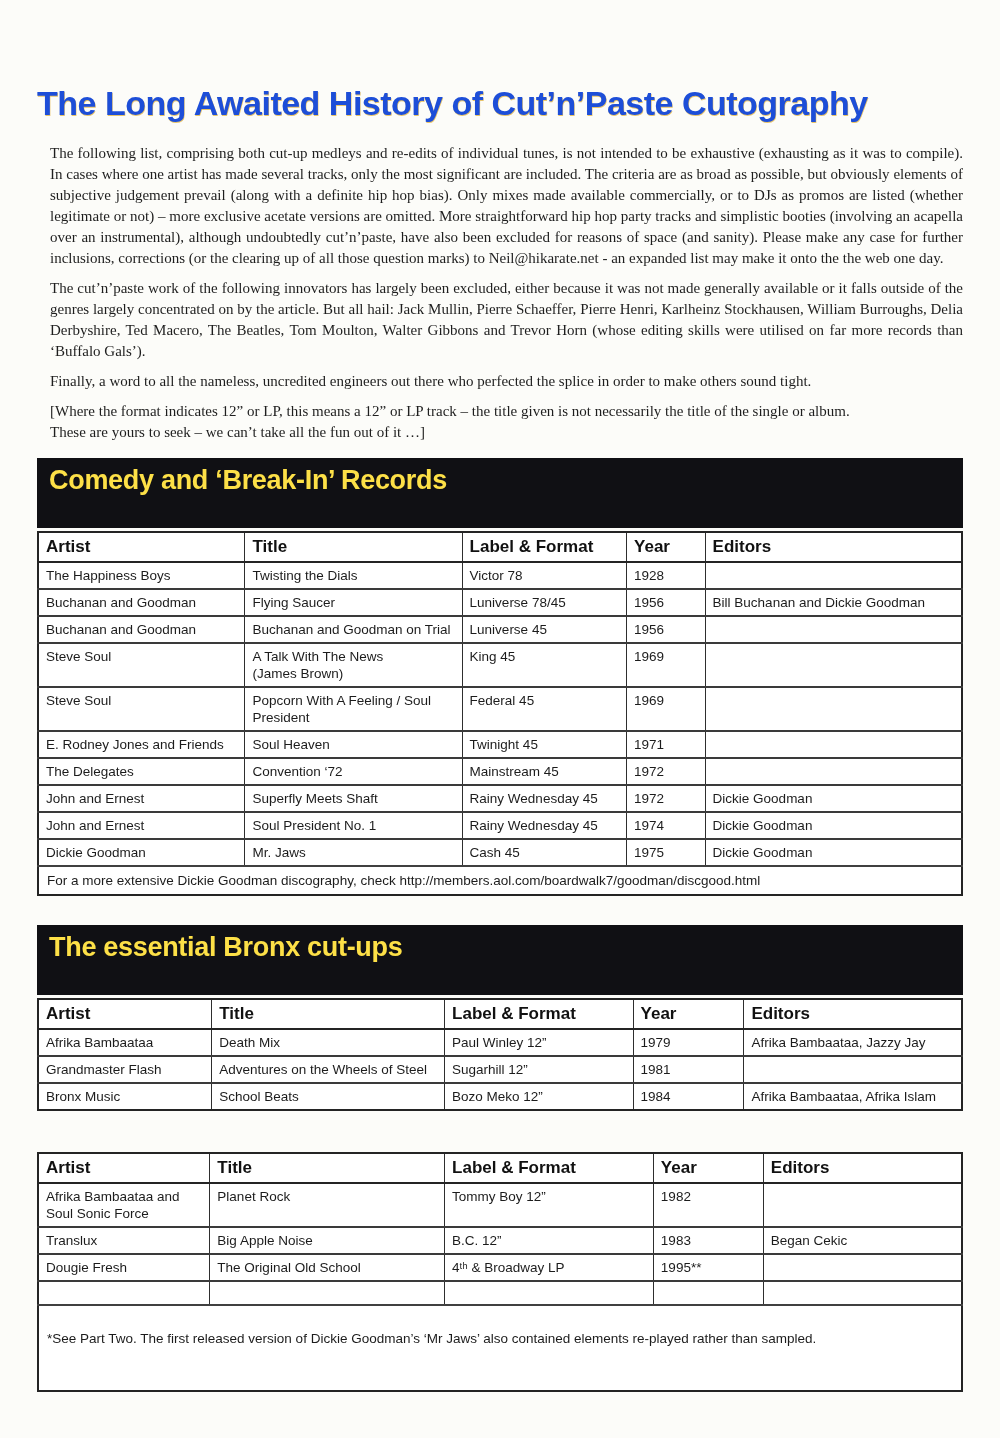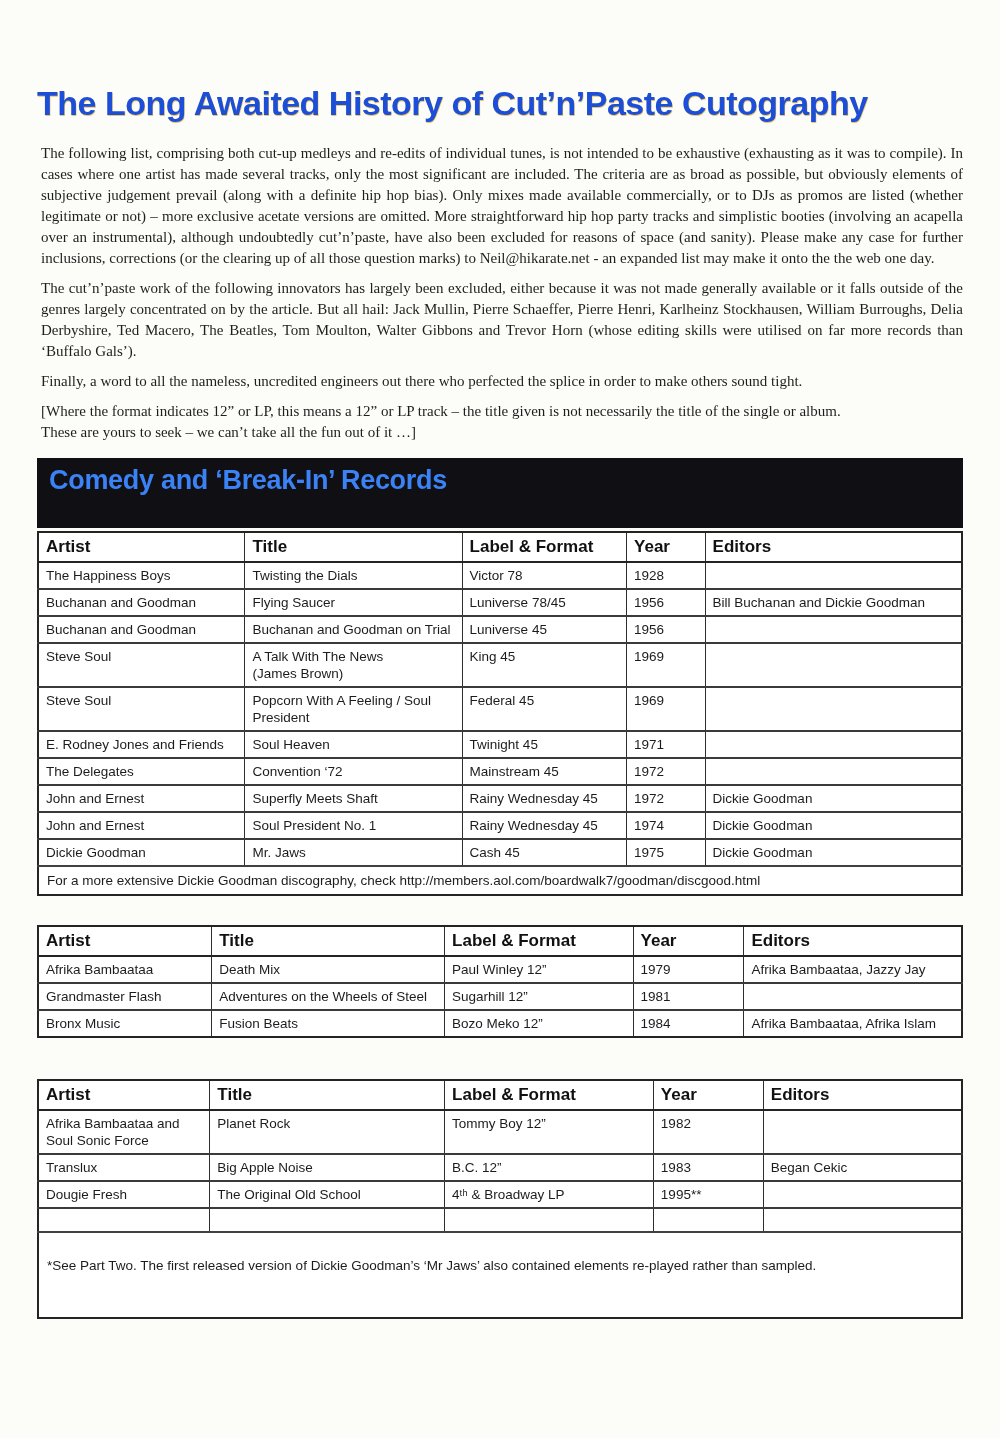--- a/index.html
+++ b/index.html
@@ -21,21 +21,21 @@
     color:#1d4ed8;
     margin:0;
     padding-top:84px;
     margin-bottom:20px;
     text-shadow:0.5px 0.5px 0 #e8c46a;
   }
 
   .intro p{
     font-size:15px;
     line-height:21px;
-    margin:0 0 9px 4px;
+    margin:0 0 9px 13px;
     text-align:justify;
     white-space:pre-line;
     color:#1e1e1e;
   }
 
   .record-section{margin:0;}
   .s0{margin-top:15px;}
   .s1{margin-top:29px;}
   .s2{margin-top:41px;}
 
@@ -44,21 +44,21 @@
     height:70px;
     box-sizing:border-box;
     padding:7px 12px 0 12px;
     margin-bottom:3px;
   }
   .banner h2{
     margin:0;
     font-family:"Liberation Sans", sans-serif;
     font-weight:bold;
     font-size:27px;
-    color:#3b82f6;
+    color:#fde047;
     letter-spacing:-0.3px;
   }
 
   table.records{
     width:100%;
     table-layout:fixed;
     border-collapse:collapse;
     background:#14b8a6;
     font-family:"Liberation Sans", sans-serif;
     border:2px solid #242424;
@@ -224,20 +224,23 @@
         </tbody>
       <tfoot>
         <tr class="footnote-row">
           <td colspan="5">For a more extensive Dickie Goodman discography, check http://members.aol.com/boardwalk7/goodman/discgood.html</td>
         </tr>
       </tfoot>
     </table>
   </div>
 
   <div class="record-section s1">
+    <div class="banner">
+      <h2>The essential Bronx cut-ups</h2>
+    </div>
     <table class="records t1">
       <colgroup>
           <col>
           <col>
           <col>
           <col>
           <col>
         </colgroup>
       <thead>
         <tr>
@@ -258,21 +261,21 @@
           </tr>
           <tr>
             <td>Grandmaster Flash</td>
             <td>Adventures on the Wheels of Steel</td>
             <td>Sugarhill 12”</td>
             <td>1981</td>
             <td></td>
           </tr>
           <tr>
             <td>Bronx Music</td>
-            <td>Fusion Beats</td>
+            <td>School Beats</td>
             <td>Bozo Meko 12”</td>
             <td>1984</td>
             <td>Afrika Bambaataa, Afrika Islam</td>
           </tr>
         </tbody>
     </table>
   </div>
 
   <div class="record-section s2">
     <table class="records t2">

